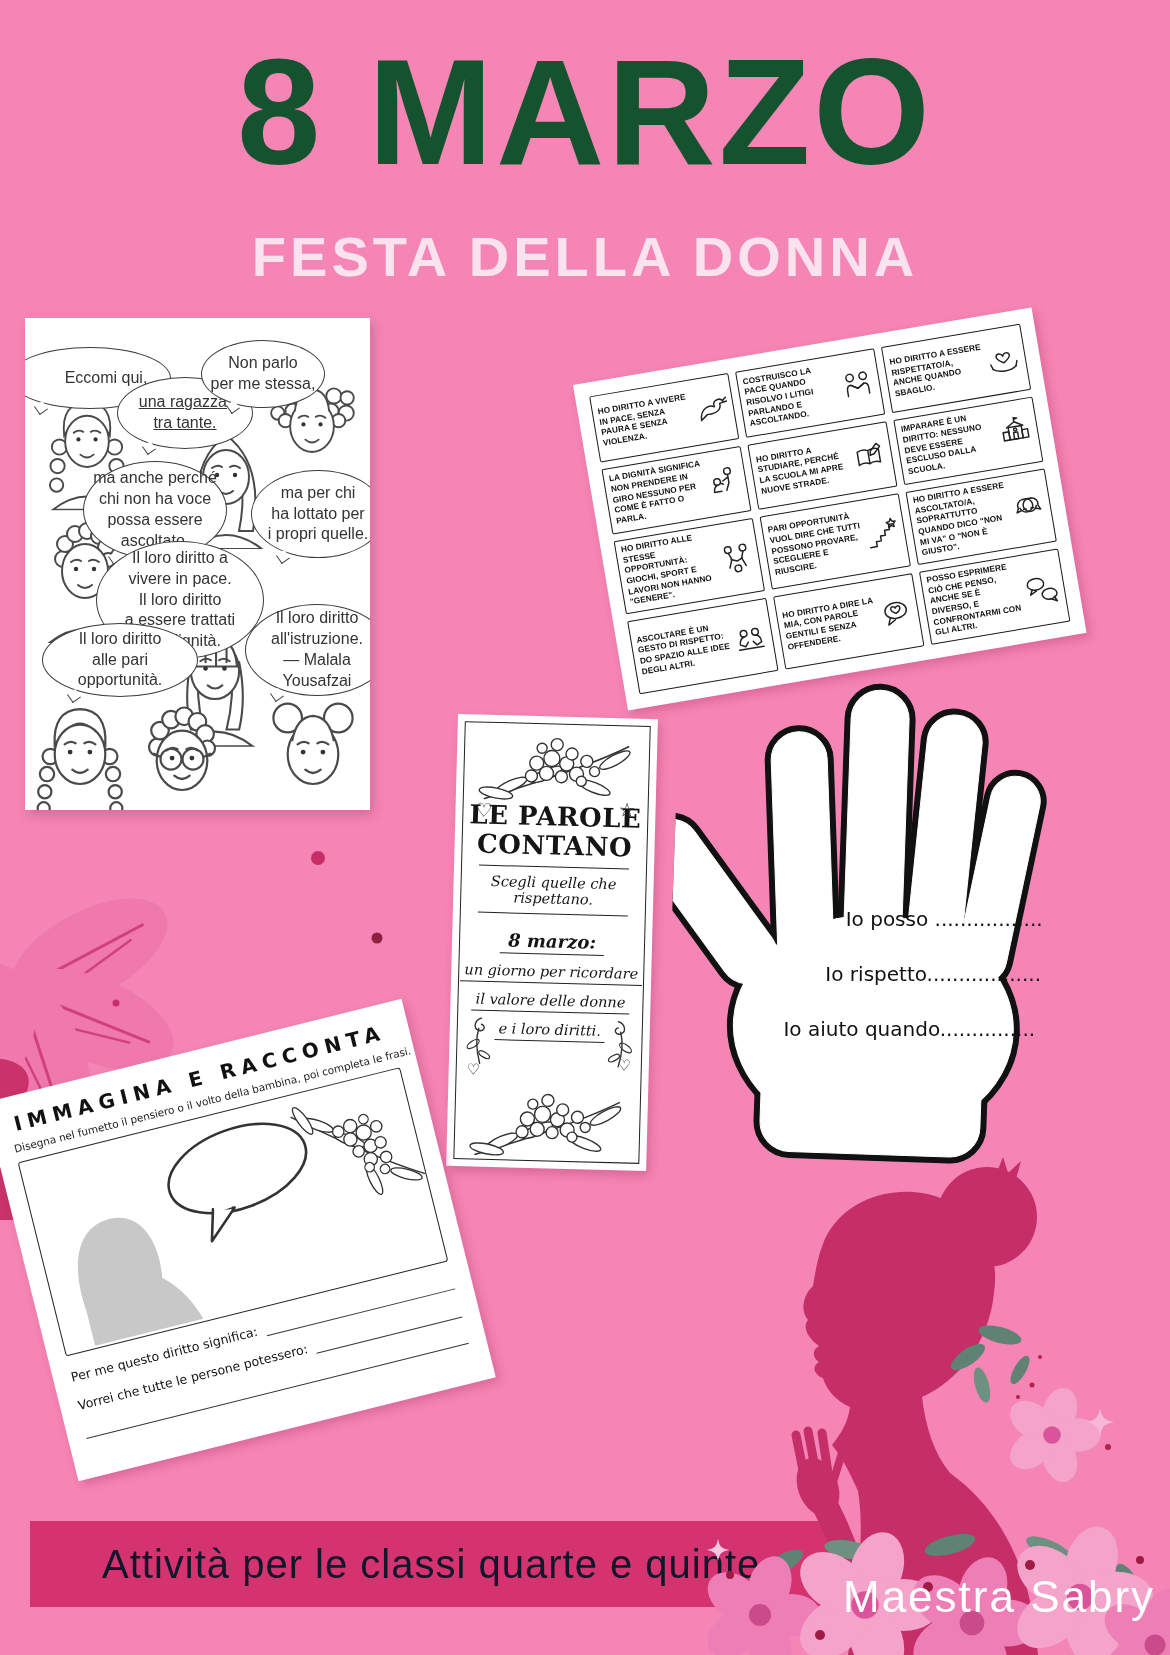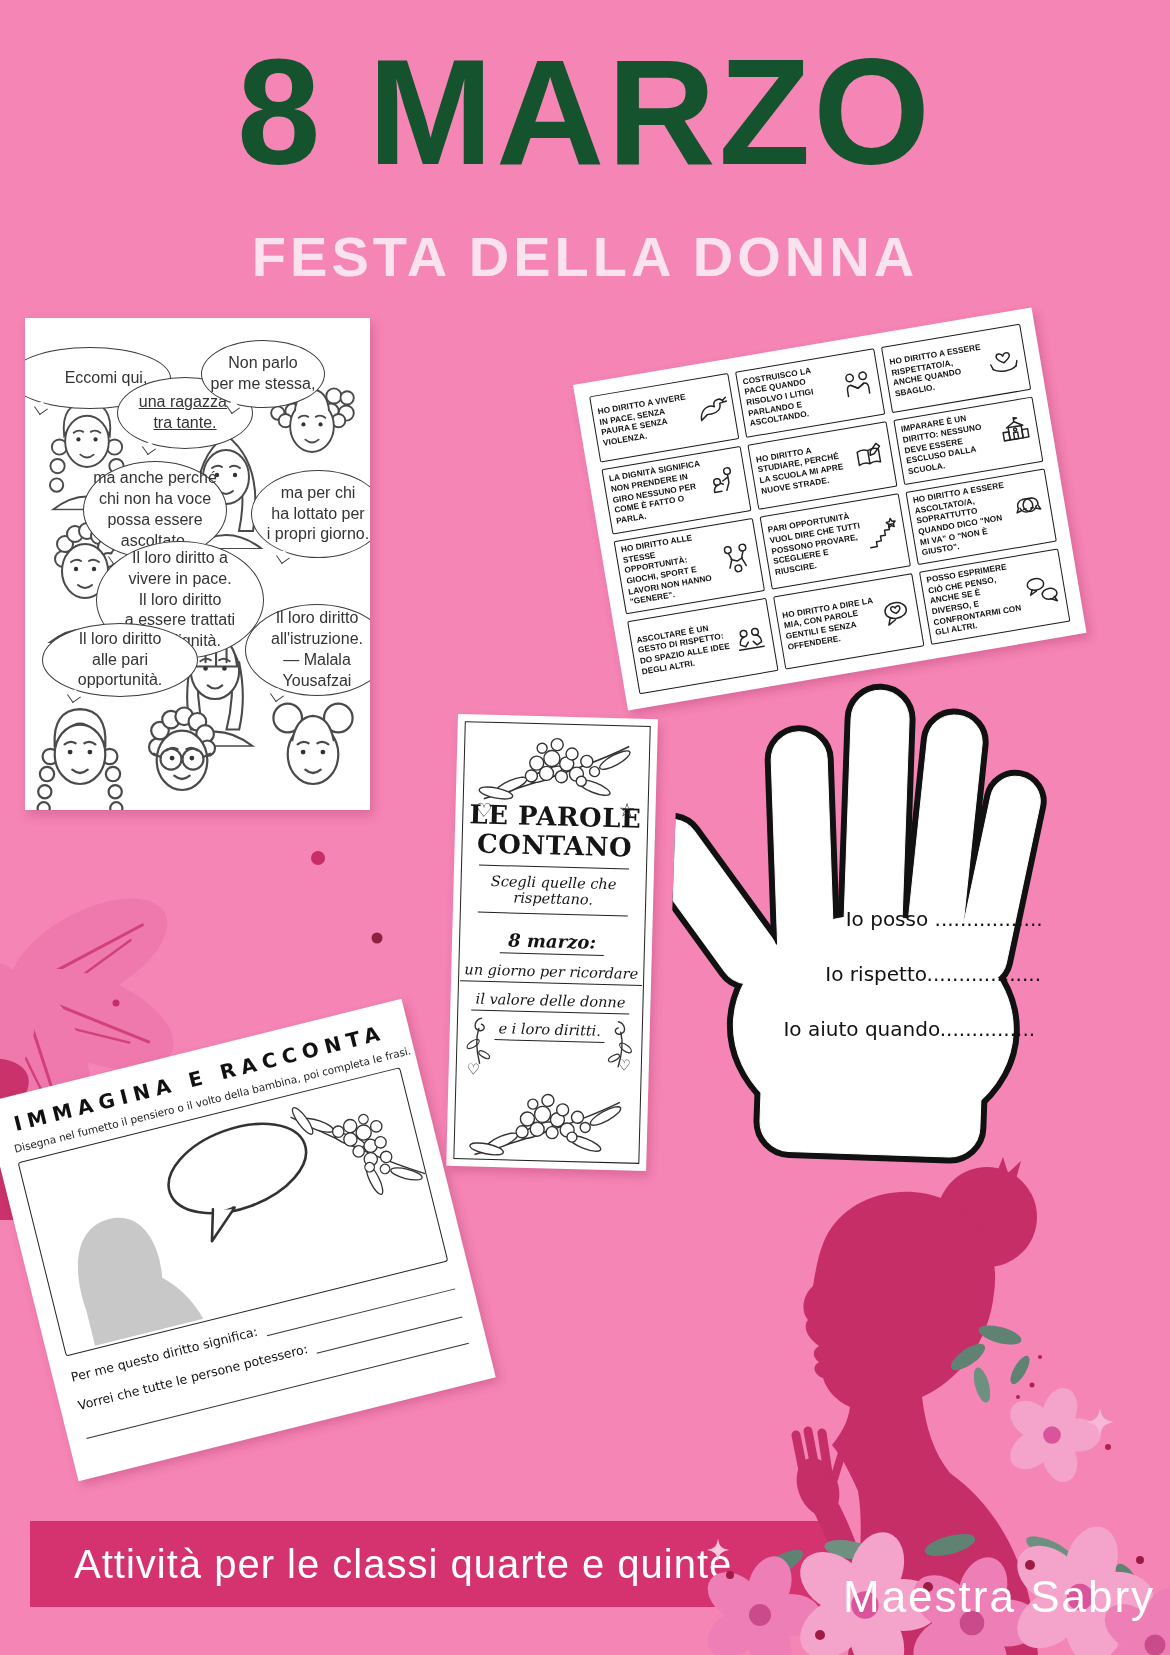--- a/index.html
+++ b/index.html
@@ -63,21 +63,21 @@
     padding:16px 18px;box-sizing:border-box;z-index:4;font-family:"DejaVu Sans",sans-serif;}
   .i-title{text-align:center;font-size:20px;font-weight:bold;letter-spacing:6px;color:#111;}
   .i-sub{font-size:10.5px;color:#222;margin-top:6px;white-space:nowrap;}
   .i-box{position:relative;border:1.6px solid #222;border-radius:3px;height:198px;margin-top:8px;overflow:hidden;}
   .i-row{display:flex;align-items:flex-end;gap:8px;margin-top:14px;font-size:12.5px;color:#111;}
   .i-fill{flex:1;border-bottom:1.4px solid #333;height:12px;}
   .i-extra{border-bottom:1.4px solid #333;height:26px;}
 
   
   #footer-bar{position:absolute;left:30px;top:1521px;width:805px;height:86px;background:#D4336F;z-index:3;}
-  #footer-text{line-height:86px;padding-left:44px;font-size:40px;color:#ffffff;letter-spacing:1px;}
+  #footer-text{line-height:86px;padding-left:72px;font-size:40px;color:#0f172a;letter-spacing:1px;}
   #credit{position:absolute;left:843px;top:1572px;font-size:44px;color:#fff;letter-spacing:2px;z-index:7;}
 
   
   #left-decor{position:absolute;left:-70px;top:800px;z-index:1;}
   #right-decor{position:absolute;left:700px;top:1135px;z-index:5;}
 </style>
 </head>
 <body>
 
 <div id="canvas" style="background: rgb(245, 133, 181);">
@@ -229,21 +229,21 @@
         <div class="bubble" style="left: 160px; top: 95px; width: 118px; height: 62px; text-decoration: underline;">una ragazza,
 tra tante.</div>
         <div class="bubble" style="left: 238px; top: 56px; width: 106px; height: 58px;">Non parlo
 per me stessa,</div>
         <div class="bubble" style="left: 130px; top: 192px; width: 126px; height: 88px;">ma anche perché
 chi non ha voce
 possa essere
 ascoltato.</div>
         <div class="bubble" style="left: 293px; top: 196px; width: 116px; height: 78px;">ma per chi
 ha lottato per
-i propri giorno.</div>
+i propri quelle.</div>
         <div class="bubble" style="left: 155px; top: 282px; width: 150px; height: 108px;">Il loro diritto a
 vivere in pace.
 Il loro diritto
 a essere trattati
 con dignità.</div>
         <div class="bubble" style="left: 95px; top: 342px; width: 138px; height: 64px;">Il loro diritto
 alle pari opportunità.</div>
         <div class="bubble" style="left: 292px; top: 332px; width: 126px; height: 82px;">Il loro diritto
 all'istruzione.
 — Malala Yousafzai</div>

